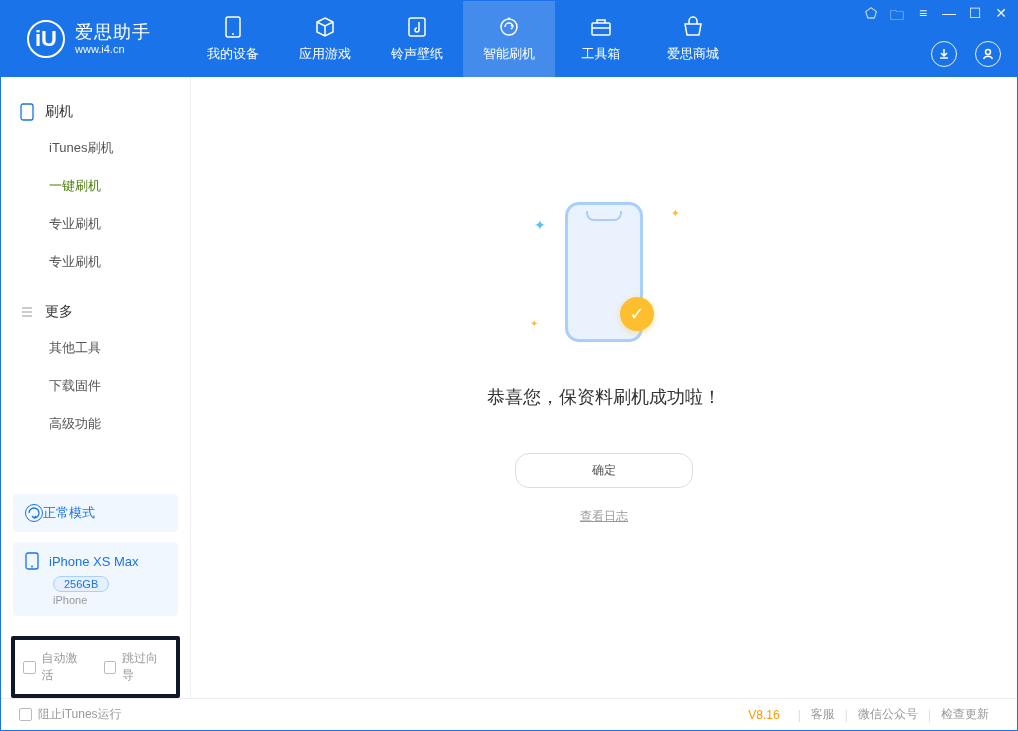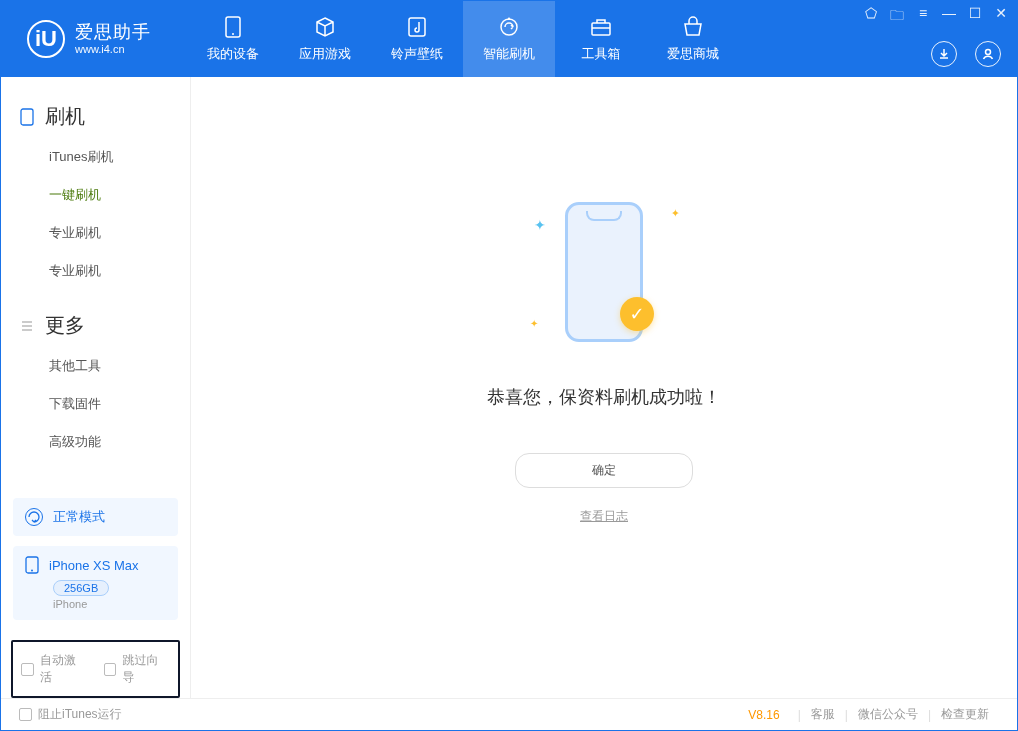--- a/index.html
+++ b/index.html
@@ -21,34 +21,34 @@
 .win-controls-top { position: absolute; right: 8px; top: 4px; display: flex; gap: 10px; color: #fff; font-size: 14px; }
 .win-controls-top span { cursor: pointer; opacity: 0.9; width: 16px; text-align: center; }
 .header-right-icons { position: absolute; right: 16px; bottom: 10px; display: flex; gap: 18px; }
 .circle-icon-btn { width: 26px; height: 26px; border: 1.5px solid rgba(255,255,255,0.9); border-radius: 50%; display: flex; align-items: center; justify-content: center; cursor: pointer; color: #fff; font-size: 14px; }
 
 
 .body { flex: 1; display: flex; min-height: 0; }
 .sidebar { width: 190px; border-right: 1px solid #eee; display: flex; flex-direction: column; }
 .sidebar-main { flex: 1; overflow: auto; padding-top: 18px; }
 .side-group { margin-bottom: 14px; }
-.side-group-header { display: flex; align-items: center; gap: 10px; padding: 8px 18px; color: #333; font-size: 20px; }
+.side-group-header { display: flex; align-items: center; gap: 10px; padding: 8px 18px; color: #333; font-size: 14px; }
 .side-group-header .gh-icon { width: 16px; height: 16px; display: flex; align-items: center; justify-content: center; color: #1a73e8; }
 .side-sub { padding: 10px 18px 10px 48px; font-size: 13px; color: #555; cursor: pointer; }
 .side-sub.active { color: #4d7c0f; }
 
 .sidebar-bottom { padding: 12px; display: flex; flex-direction: column; gap: 10px; }
-.info-card { background: #f1f7ff; border-radius: 4px; padding: 10px 12px; font-size: 13px; color: #1a73e8; display: flex; align-items: center; gap: 10px; }
+.info-card { background: #f1f7ff; border-radius: 4px; padding: 10px 12px; font-size: 13px; color: #1a73e8; display: flex; align-items: center; }
 .info-card .card-icon { width: 18px; height: 18px; display: flex; align-items: center; justify-content: center; border: 1.5px solid #1a73e8; border-radius: 50%; font-size: 11px; }
 .device-card { background: #f1f7ff; border-radius: 4px; padding: 10px 12px; }
 .device-card .dev-row { display: flex; align-items: center; gap: 10px; color: #1a73e8; font-size: 13px; font-weight: 500; }
 .device-card .capacity { display: inline-block; margin: 6px 0 2px 28px; font-size: 11px; color: #1a73e8; border: 1px solid #a9cffb; border-radius: 10px; padding: 1px 10px; background: #e6f0fd; }
 .device-card .dev-type { margin-left: 28px; font-size: 11px; color: #999; }
 
-.highlight-box { border: 2px solid #0f172a; border-radius: 2px; padding: 10px 8px; display: flex; gap: 16px; align-items: center; margin: 8px 10px 0 10px; }
+.highlight-box { border: 4px solid #0f172a; border-radius: 2px; padding: 10px 8px; display: flex; gap: 16px; align-items: center; margin: 8px 10px 0 10px; }
 .chk { display: flex; align-items: center; gap: 6px; font-size: 12px; color: #999; cursor: pointer; }
 .chk .box { width: 13px; height: 13px; border: 1px solid #bbb; border-radius: 2px; }
 
 
 .main { flex: 1; display: flex; flex-direction: column; align-items: center; padding-top: 110px; }
 .phone-illust { position: relative; width: 180px; height: 170px; display: flex; align-items: center; justify-content: center; margin-bottom: 28px; }
 .phone-body { width: 78px; height: 140px; border: 3px solid #a9cffb; border-radius: 14px; background: #eaf2fd; position: relative; }
 .phone-body::before { content: ""; position: absolute; top: 6px; left: 50%; transform: translateX(-50%); width: 32px; height: 8px; background: #eaf2fd; border: 2px solid #a9cffb; border-top: none; border-radius: 0 0 8px 8px; }
 .check-badge { position: absolute; right: 40px; bottom: 26px; width: 34px; height: 34px; background: #fdbf2d; border-radius: 50%; display: flex; align-items: center; justify-content: center; color: #fff; font-size: 18px; box-shadow: 0 2px 6px rgba(253,191,45,0.4); }
 .sparkle { position: absolute; font-size: 14px; color: #59c2f0; }

